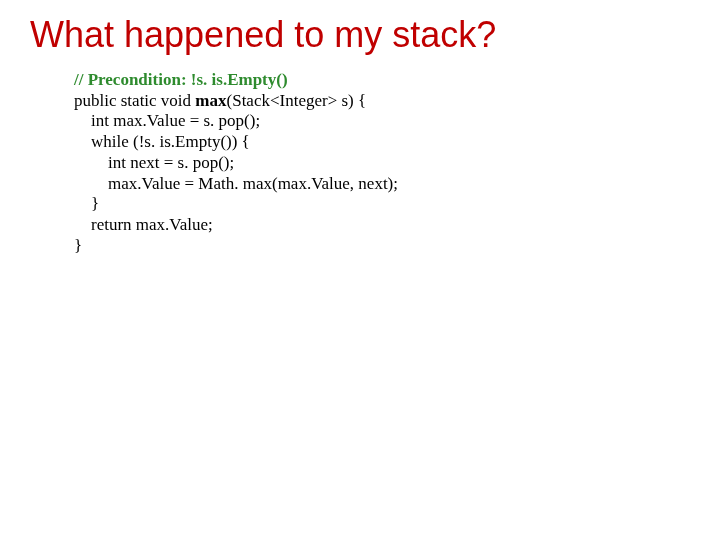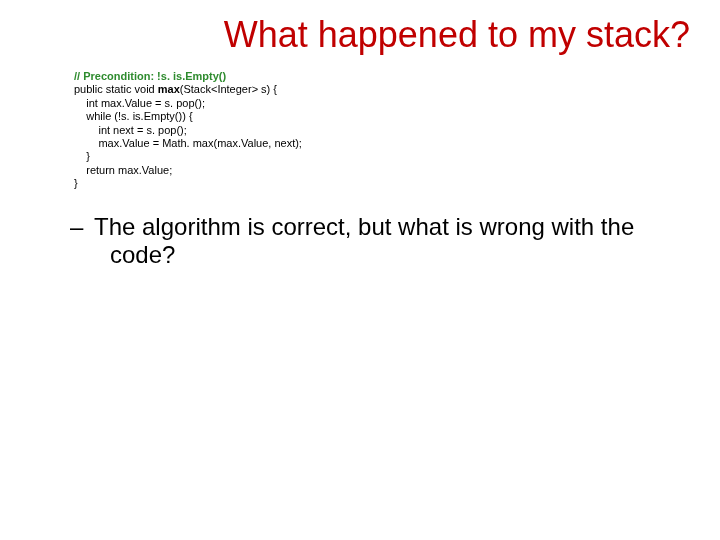--- a/index.html
+++ b/index.html
@@ -13,21 +13,21 @@
     overflow: hidden;
   }
   .slide {
     padding: 10px 30px 10px 30px;
     box-sizing: border-box;
   }
   .title {
     color: #c00000;
     font-size: 36px;
     font-weight: 400;
-    text-align: right;
+    text-align: left;
     margin: 4px 0 14px 0;
   }
   .body-text {
     font-size: 26px;
     line-height: 1.18;
     margin: 0 6px 20px 6px;
     text-indent: -20px;
     padding-left: 20px;
   }
   .bullet-mark {
@@ -35,22 +35,22 @@
     font-size: 14px;
     vertical-align: 4px;
     margin-right: 6px;
     width: 10px;
     text-align: center;
   }
   .mono {
     font-family: "Courier New", Courier, monospace;
   }
   .code-block {
-    font-family: Liberation Sans, sans-serif;
-    font-size: 11px;
+    font-family: Liberation Serif, serif;
+    font-size: 17px;
     line-height: 1.22;
     white-space: pre;
     margin: 4px 0 22px 44px;
   }
   .code-comment {
     font-weight: bold;
     color: #2e8b2e;
   }
   .code-bold {
     font-weight: bold;
@@ -78,17 +78,14 @@
   <div class="code-block"><span class="code-comment">// Precondition: !s. is.Empty()</span>
 <span>public static void </span><span class="code-bold">max</span><span>(Stack&lt;Integer&gt; s) {</span>
 <span>    int max.Value = s. pop();</span>
 <span>    while (!s. is.Empty()) {</span>
 <span>        int next = s. pop();</span>
 <span>        max.Value = Math. max(max.Value, next);</span>
 <span>    }</span>
 <span>    return max.Value;</span>
 <span>}</span></div>
 
-  <p class="sub-bullet">
-    <span class="dash">–</span><span>The algorithm is correct, but what is wrong with the code?</span>
-  </p>
 
 </div>
 
 </body></html>

